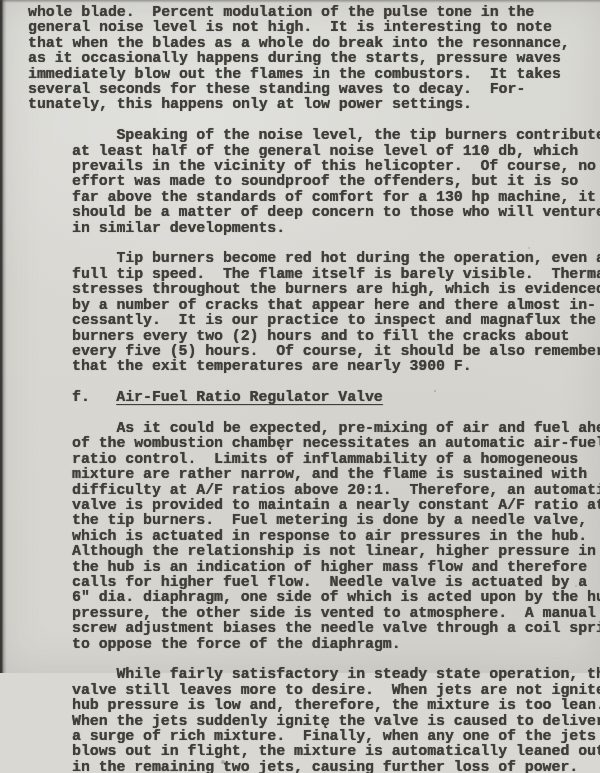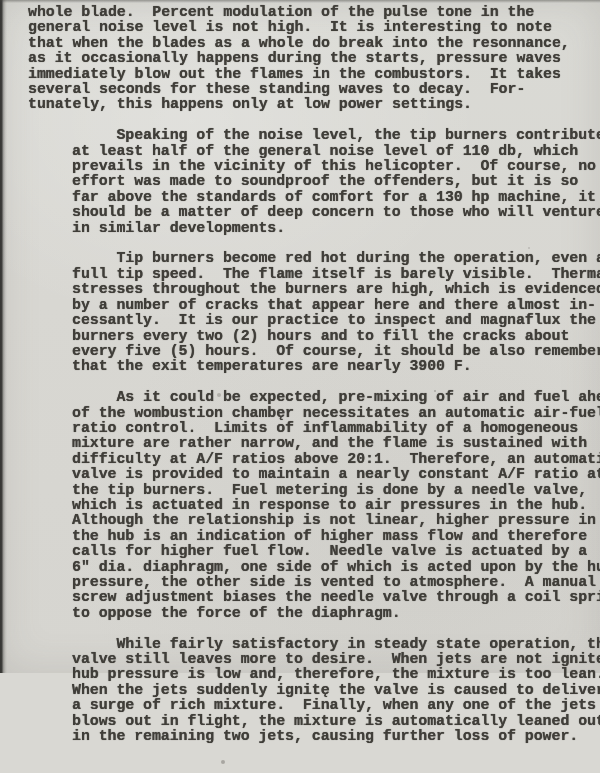--- a/index.html
+++ b/index.html
@@ -103,20 +103,23 @@
 
     <pre class="para block">     Tip burners become red hot during the operation, even at
 full tip speed.  The flame itself is barely visible.  Thermal
 stresses throughout the burners are high, which is evidenced
 by a number of cracks that appear here and there almost in-
 cessantly.  It is our practice to inspect and magnaflux the
 burners every two (2) hours and to fill the cracks about
 every five (5) hours.  Of course, it should be also remembered
 that the exit temperatures are nearly 3900 F.</pre>
 
+    <h2 class="heading block">
+      <span class="h-label">f.</span><span class="h-title">Air-Fuel Ratio Regulator Valve</span>
+    </h2>
 
     <pre class="para block">     As it could be expected, pre-mixing of air and fuel ahead
 of the wombustion chambęr necessitates an automatic air-fuel
 ratio control.  Limits of inflammability of a homogeneous
 mixture are rather narrow, and the flame is sustained with
 difficulty at A/F ratios above 20:1.  Therefore, an automatic
 valve is provided to maintain a nearly constant A/F ratio at
 the tip burners.  Fuel metering is done by a needle valve,
 which is actuated in response to air pressures in the hub.
 Although the relationship is not linear, higher pressure in

